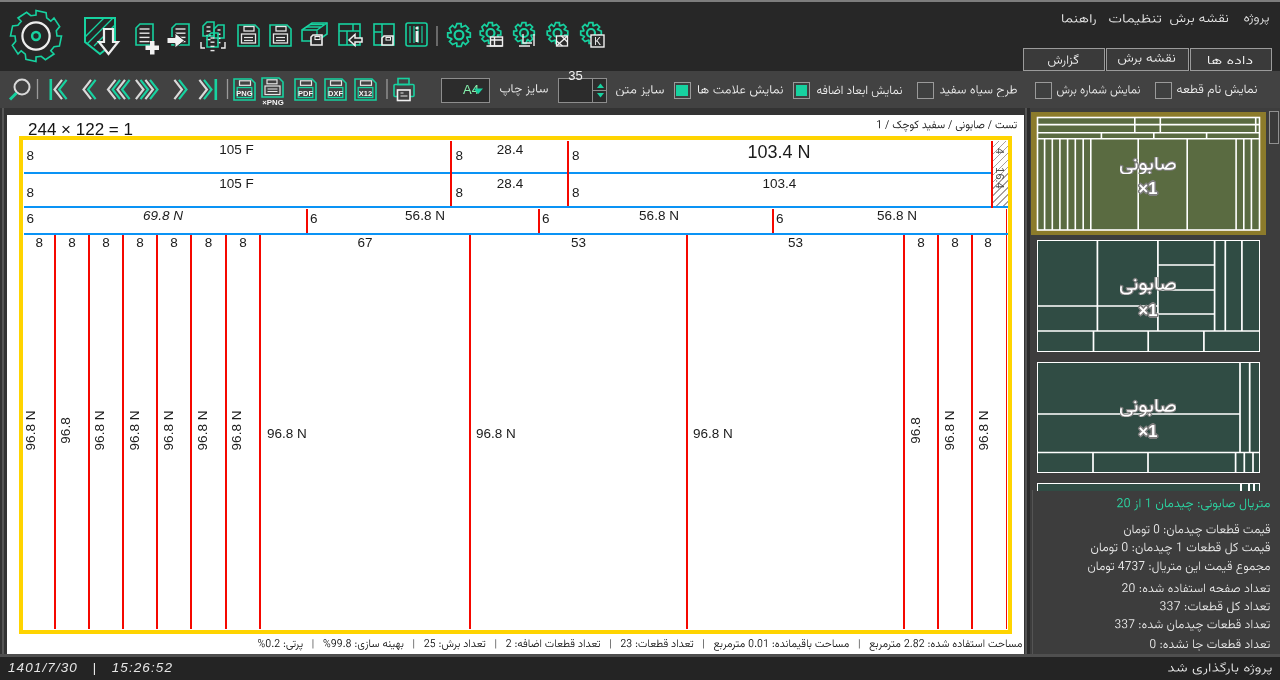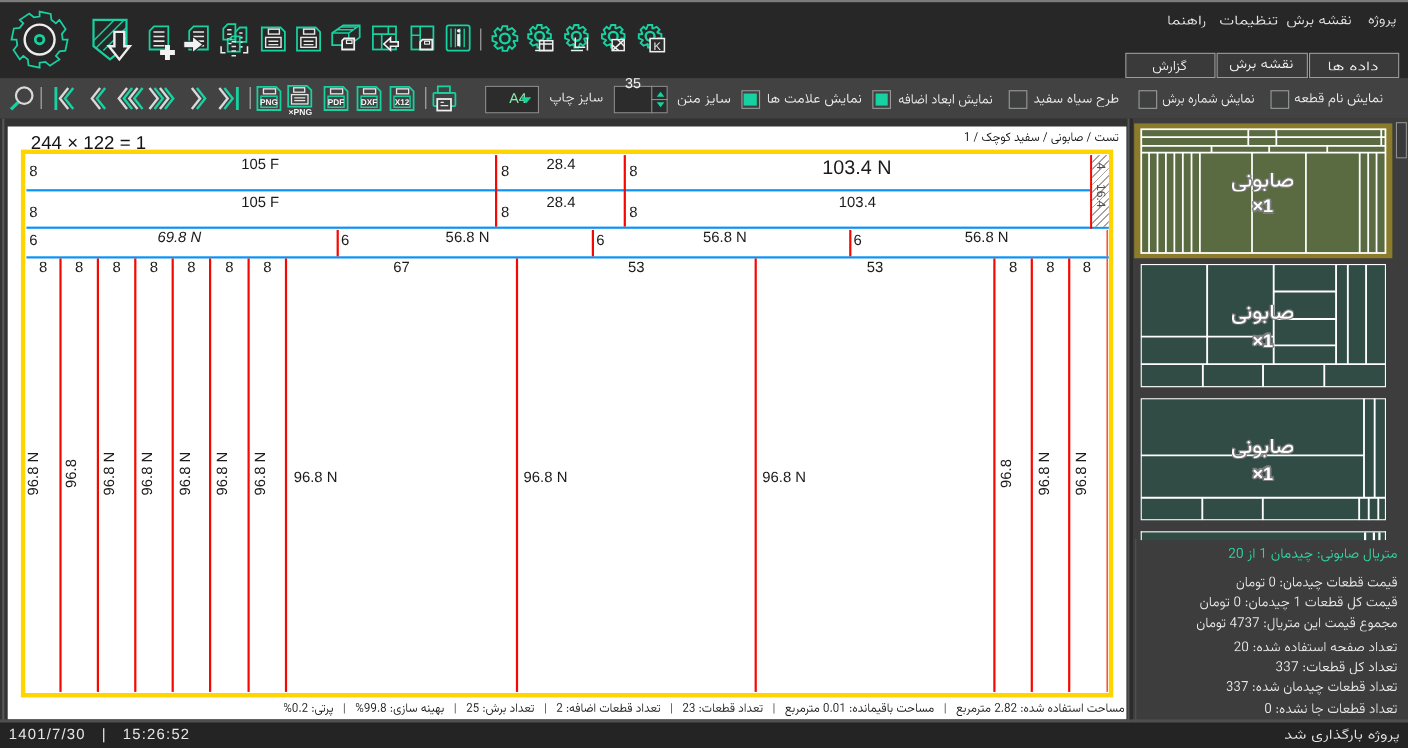--- a/index.html
+++ b/index.html
@@ -361,16 +361,16 @@
       <path d="M206,61 203,63 202,68 206,73 210,73 214,70 214,64 211,61ZM306,44 304,38 297,40 299,52 298,58 295,62 286,65 255,65 245,63 237,57 237,41 233,39 230,39 228,56 231,63 235,67 244,71 255,73 286,73 298,70 302,67 306,59ZM209,31 205,32 202,36 203,41 207,44 212,43 214,40 213,33ZM701,27 698,28 696,33 713,46 716,51 716,58 711,63 704,65 686,64 686,72 710,72 717,69 723,62 724,51 720,42 711,33ZM759,72 781,72 793,65 798,71 802,73 821,73 831,71 837,68 853,73 879,73 884,71 889,66 891,60 890,39 889,38 882,40 884,57 880,64 852,65 847,63 861,46 861,42 858,39 844,35 833,35 823,37 817,40 816,46 830,63 824,65 805,65 799,60 784,25 777,29 786,48 788,55 787,59 784,62 776,65 759,64ZM824,45 829,43 848,43 852,44 853,46 838,60ZM276,25 270,31 276,38 282,32ZM259,25 253,31 259,38 265,32ZM886,16 880,22 887,28 893,22ZM869,16 864,21 864,23 870,28 876,22ZM738,5 738,73 745,73 745,5ZM320,5 320,60 323,67 326,70 333,73 352,73 362,71 368,68 384,73 431,73 441,71 447,68 459,73 491,73 502,69 506,61 507,47 504,33 496,23 489,21 484,22 477,27 473,35 472,43 474,49 480,54 499,54 499,60 494,64 455,64 454,63 457,58 458,52 457,46 450,37 444,34 431,35 424,39 417,46 416,5 409,5 408,59 404,65 383,65 378,63 388,52 392,46 392,42 385,37 375,35 358,36 348,40 347,46 357,59 361,62 360,64 335,65 332,64 327,57 327,5ZM355,45 360,43 379,43 383,44 384,46 369,60ZM449,48 449,57 441,63 431,65 413,64 418,56 428,46 433,43 442,42 446,44ZM481,34 487,29 492,30 498,38 499,45 496,47 483,47 480,44ZM650,4 618,17 611,22 612,29 629,42 638,53 638,59 634,63 628,65 604,65 598,61 597,6 590,5 588,79 586,83 578,89 567,90 559,87 553,79 553,63 556,54 549,51 545,65 545,78 550,90 556,95 562,97 580,97 585,95 592,89 596,80 596,74 598,70 603,73 628,73 640,69 645,63 645,50 641,43 620,25 649,13ZM162,1 115,1 115,8 154,9 124,73 134,72 163,7ZM73,1 62,8 58,19 67,19 68,13 72,9 77,7 87,8 92,13 92,27 84,33 73,33 72,39 84,40 89,42 94,48 94,59 86,67 75,67 68,62 66,55 58,55 58,60 61,66 67,71 75,74 85,74 95,70 100,65 102,60 102,47 100,43 91,36 100,28 102,19 99,9 94,4 87,1ZM16,1 5,8 1,19 10,19 11,13 15,9 20,7 30,8 35,13 35,27 27,33 16,33 15,39 27,40 32,42 37,48 37,59 29,67 18,67 11,62 9,55 1,55 1,60 4,66 10,71 18,74 28,74 38,70 43,65 45,60 45,47 43,43 34,36 43,28 45,19 42,9 37,4 30,1ZM496,0 490,6 495,12 502,6ZM479,0 473,6 479,13 485,7Z" fill="#e8e8e8" fill-rule="evenodd"></path>
     </svg>
 <svg style="position:absolute;right:10.0px;top:619.1px;" width="155.00" height="13.38" viewBox="0 0 1300 107" preserveAspectRatio="none">
       <path d="M706,94 701,100 707,105 712,99ZM653,82 647,88 654,94 659,89 659,87ZM637,82 631,88 637,95 643,89ZM716,81 709,87 715,93 721,87ZM699,81 692,87 698,93 704,87ZM206,61 203,63 202,68 206,73 210,73 214,70 214,64 211,61ZM492,44 484,46 488,59 487,76 482,83 473,87 457,86 449,80 446,74 446,58 449,49 442,46 438,60 438,73 442,84 449,91 460,95 473,95 485,91 492,84 496,73 496,59ZM853,44 851,38 844,40 846,52 845,58 842,62 833,65 802,65 792,63 784,57 784,41 780,39 777,39 775,56 778,63 782,67 791,71 802,73 833,73 845,70 849,67 853,59ZM467,32 460,38 466,45 473,38ZM209,31 205,32 202,36 203,41 207,44 212,43 214,40 213,33ZM243,29 238,35 240,37 233,44 229,51 228,62 234,70 242,73 250,73 258,70 263,65 265,56 263,49 258,42ZM245,42 257,54 256,61 250,65 240,64 235,58 237,51ZM1107,27 1104,28 1102,33 1119,46 1122,51 1122,58 1117,63 1110,65 1092,64 1092,72 1116,72 1123,69 1129,62 1130,51 1126,42 1117,33ZM1164,72 1186,72 1198,65 1203,71 1207,73 1227,73 1237,71 1243,68 1259,73 1285,73 1290,71 1295,66 1297,60 1296,39 1295,38 1288,40 1290,57 1286,64 1258,65 1253,63 1267,46 1267,42 1264,39 1250,35 1239,35 1229,37 1223,40 1222,46 1236,63 1230,65 1210,65 1204,60 1189,25 1182,29 1191,48 1193,55 1192,59 1189,62 1181,65 1164,64ZM1230,45 1235,43 1254,43 1258,44 1259,46 1244,60ZM823,25 817,31 823,38 829,32ZM806,25 800,31 806,38 812,32ZM588,72 610,72 622,65 627,71 631,73 647,73 655,70 659,66 664,71 669,73 689,73 701,70 729,56 737,54 737,46 725,44 703,34 693,34 682,43 682,47 687,49 693,43 698,41 720,49 722,51 693,64 670,65 663,58 662,44 655,44 654,60 647,65 634,65 628,60 613,25 606,29 615,48 617,55 616,59 613,62 605,65 588,64ZM276,72 298,72 310,65 315,71 319,73 334,73 339,71 344,66 349,71 354,73 362,73 368,70 371,66 378,72 388,73 395,69 399,61 398,39 390,41 392,49 392,58 391,61 386,65 382,65 377,61 375,54 375,45 367,46 368,57 364,64 356,65 352,63 348,54 348,45 340,46 341,57 336,64 322,65 316,60 301,25 294,29 303,48 305,55 304,59 301,62 293,65 276,64ZM377,21 371,27 378,33 383,27ZM360,21 354,27 361,33 366,27ZM1292,16 1286,22 1293,28 1299,22ZM1275,16 1270,21 1270,23 1276,28 1282,22ZM368,9 363,15 369,21 375,15ZM1144,5 1144,73 1151,73 1151,5ZM867,5 867,60 870,67 873,70 880,73 899,73 909,71 915,68 931,73 978,73 988,71 994,68 1006,73 1038,73 1049,69 1053,61 1054,47 1051,33 1043,23 1036,21 1031,22 1024,27 1020,35 1019,43 1021,49 1027,54 1046,54 1046,60 1041,64 1002,64 1001,63 1004,58 1005,52 1004,46 997,37 991,34 978,35 971,39 964,46 963,5 956,5 955,59 951,65 930,65 925,63 935,52 939,46 939,42 932,37 922,35 905,36 895,40 894,46 904,59 908,62 907,64 882,65 879,64 874,57 874,5ZM902,45 907,43 926,43 930,44 931,46 916,60ZM996,48 996,57 988,63 978,65 960,64 965,56 975,46 980,43 989,42 993,44ZM1028,34 1034,29 1039,30 1045,38 1046,45 1043,47 1030,47 1027,44ZM510,5 510,60 513,67 516,70 523,73 536,72 543,66 557,74 566,74 570,72 576,64 576,52 573,45 569,41 561,38 551,40 545,46 540,56 533,64 525,65 518,60 517,5ZM557,46 565,48 568,52 569,61 565,66 558,66 547,58 551,51ZM162,1 115,1 115,8 154,9 124,73 134,72 163,7ZM73,1 62,8 58,19 67,19 68,13 72,9 77,7 87,8 92,13 92,27 84,33 73,33 72,39 84,40 89,42 94,48 94,59 86,67 75,67 68,62 66,55 58,55 58,60 61,66 67,71 75,74 85,74 95,70 100,65 102,60 102,47 100,43 91,36 100,28 102,19 99,9 94,4 87,1ZM16,1 5,8 1,19 10,19 11,13 15,9 20,7 30,8 35,13 35,27 27,33 16,33 15,39 27,40 32,42 37,48 37,59 29,67 18,67 11,62 9,55 1,55 1,60 4,66 10,71 18,74 28,74 38,70 43,65 45,60 45,47 43,43 34,36 43,28 45,19 42,9 37,4 30,1ZM1043,0 1037,6 1042,12 1049,6ZM1026,0 1020,6 1026,13 1032,7Z" fill="#e8e8e8" fill-rule="evenodd"></path>
     </svg>
 <svg style="position:absolute;right:10.0px;top:638.9px;" width="120.00" height="12.12" viewBox="0 0 1004 97" preserveAspectRatio="none">
       <path d="M410,82 404,88 411,95 417,88ZM91,61 88,63 87,68 91,73 95,73 99,70 99,64 96,61ZM557,44 555,38 548,40 550,52 549,58 546,62 537,65 506,65 496,63 488,57 488,41 484,39 481,39 479,56 482,63 486,67 495,71 506,73 537,73 549,70 553,67 557,59ZM94,31 90,32 87,36 88,41 92,44 97,43 99,40 98,33ZM127,29 122,35 124,37 117,44 113,51 112,62 118,70 126,73 134,73 142,70 147,65 149,56 147,49 142,42ZM129,42 141,54 140,61 134,65 124,64 119,58 121,51ZM811,27 808,28 806,33 823,46 826,51 826,58 821,63 814,65 796,64 796,72 820,72 827,69 833,62 834,51 830,42 821,33ZM869,72 891,72 903,65 908,71 912,73 931,73 941,71 947,68 963,73 989,73 994,71 999,66 1001,60 1000,39 999,38 992,40 994,57 990,64 962,65 957,63 971,46 971,42 968,39 954,35 943,35 933,37 927,40 926,46 940,63 934,65 915,65 909,60 894,25 887,29 896,48 898,55 897,59 894,62 886,65 869,64ZM934,45 939,43 958,43 962,44 963,46 948,60ZM527,25 521,31 527,38 533,32ZM510,25 504,31 510,38 516,32ZM160,72 182,72 194,65 199,71 203,73 218,73 223,71 228,66 233,71 238,73 246,73 252,70 255,66 260,71 265,73 275,72 280,66 285,71 290,73 306,73 311,71 317,63 317,39 316,38 309,40 311,55 310,60 304,65 289,64 284,58 283,44 276,45 276,58 275,61 270,65 266,65 261,61 259,54 259,45 251,46 252,57 248,64 240,65 236,63 232,54 232,45 224,46 225,57 220,64 206,65 200,60 185,25 178,29 187,48 189,55 188,59 185,62 177,65 160,64ZM261,21 255,27 262,33 267,27ZM244,21 238,27 245,33 250,27ZM996,16 990,22 997,28 1003,22ZM979,16 974,21 974,23 980,28 986,22ZM307,16 301,22 308,29 314,22ZM252,9 247,15 253,21 259,15ZM848,5 848,73 855,73 855,5ZM571,5 571,60 574,67 577,70 584,73 603,73 613,71 619,68 635,73 682,73 692,71 698,68 710,73 742,73 753,69 757,61 758,47 755,33 747,23 740,21 735,22 728,27 724,35 723,43 725,49 731,54 750,54 750,60 745,64 706,64 705,63 708,58 709,52 708,46 701,37 695,34 682,35 675,39 668,46 667,5 660,5 659,59 655,65 634,65 629,63 639,52 643,46 643,42 636,37 626,35 609,36 599,40 598,46 608,59 612,62 611,64 586,65 583,64 578,57 578,5ZM606,45 611,43 630,43 634,44 635,46 620,60ZM700,48 700,57 692,63 682,65 664,64 669,56 679,46 684,43 693,42 697,44ZM732,34 738,29 743,30 749,38 750,45 747,47 734,47 731,44ZM360,5 360,60 363,67 366,70 373,73 398,72 410,68 433,56 441,54 441,46 429,44 407,34 397,34 386,43 386,47 391,49 397,43 402,41 424,49 426,51 411,59 397,64 372,64 367,57 367,5ZM747,0 741,6 746,12 753,6ZM730,0 724,6 730,13 736,7ZM23,0 11,3 3,13 1,21 1,53 3,61 8,69 15,73 28,74 37,70 42,64 45,55 46,29 44,15 39,6 33,2ZM20,7 26,7 32,10 35,14 37,21 37,53 34,62 28,67 17,66 12,61 9,52 9,22 12,13Z" fill="#e8e8e8" fill-rule="evenodd"></path>
     </svg>
 <div style="position:absolute;left:0;top:653.5px;width:1280px;height:3px;background:#4f4f4f;"></div>
 <div style="position:absolute;left:0;top:656.5px;width:1280px;height:23.5px;background:#242424;"></div>
-<div style="position:absolute;left:8px;top:659.5px;font-size:13.5px;color:#e6e6e6;letter-spacing:1.1px;">1401/7/30&nbsp;&nbsp;&nbsp;|&nbsp;&nbsp;&nbsp;15:26:52</div>
+<div style="position:absolute;left:8px;top:659.5px;font-size:13.5px;color:#e6e6e6;letter-spacing:1.1px;font-style:italic;">1401/7/30&nbsp;&nbsp;&nbsp;|&nbsp;&nbsp;&nbsp;15:26:52</div>
 <svg style="position:absolute;right:8.0px;top:661.7px;" width="104.00" height="13.62" viewBox="0 0 660 109" preserveAspectRatio="none">
       <path d="M641,96 635,102 641,108 647,102ZM431,86 425,92 432,98 437,93 437,91ZM649,84 643,90 649,96 655,90ZM633,84 627,90 633,96 638,91 638,89ZM541,52 535,54 538,69 536,82 529,91 517,96 519,103 533,97 541,88 545,74 544,60ZM388,52 382,54 385,69 383,82 376,91 364,96 366,103 380,97 388,88 392,74 391,60ZM245,52 239,54 242,69 240,82 233,91 221,96 223,103 237,97 245,88 249,74 248,60ZM657,44 649,46 651,62 646,69 625,69 620,65 616,52 610,54 613,69 612,79 610,84 604,91 592,96 594,103 605,99 614,91 620,75 625,77 646,77 653,74 658,64ZM574,43 567,43 558,50 555,57 555,68 557,72 563,76 579,76 580,80 577,85 570,91 555,96 558,103 568,100 577,95 585,85 587,79 588,65 585,53 578,45ZM567,51 573,51 578,55 581,65 579,69 566,69 562,65 562,58ZM215,44 206,41 198,42 191,46 186,53 184,59 184,68 186,73 190,76 206,77 209,80 206,87 194,93 177,93 172,91 166,85 164,79 164,68 167,56 160,54 157,66 157,81 161,91 167,97 177,101 193,101 208,95 215,86 214,73 208,69 194,69 191,65 191,62 196,52 201,49 209,49 212,51ZM497,35 493,40 494,42 484,55 483,67 485,71 490,75 504,77 512,74 516,70 518,65 518,58 513,49ZM500,47 509,56 511,60 510,65 505,69 496,69 490,64 490,59 492,55ZM543,32 538,38 544,43 549,37ZM528,32 526,32 521,37 527,43 533,37ZM1,76 18,77 27,74 33,69 38,75 42,77 56,77 63,74 67,70 71,75 75,77 86,76 93,70 97,75 101,77 108,77 116,72 119,65 120,57 118,44 111,46 112,64 108,69 102,69 97,64 96,50 89,51 89,63 84,69 77,69 72,65 70,58 70,50 63,51 63,63 59,68 44,69 39,64 24,31 18,35 27,54 28,63 24,67 19,69 1,68ZM98,28 93,34 99,39 104,33ZM83,28 81,28 76,33 82,39 88,33ZM536,20 534,20 529,25 535,31 541,25ZM91,16 89,16 84,21 90,27 96,21ZM404,12 404,61 406,69 410,74 417,77 438,76 442,73 446,64 445,44 437,46 439,62 434,69 418,69 414,67 411,59 411,12ZM261,12 261,77 268,77 268,12ZM369,11 336,24 331,28 332,35 349,48 356,56 357,63 354,67 349,69 323,68 315,54 305,31 299,35 308,54 309,63 305,67 300,69 282,68 282,76 299,77 308,74 314,69 319,75 323,77 347,77 359,73 364,66 364,56 361,50 351,40 339,31 368,19ZM300,11 295,17 301,23 307,17ZM368,0 334,14 333,19 368,5Z" fill="#e6e6e6" fill-rule="evenodd"></path>
     </svg>
 </div>
 </body></html>

